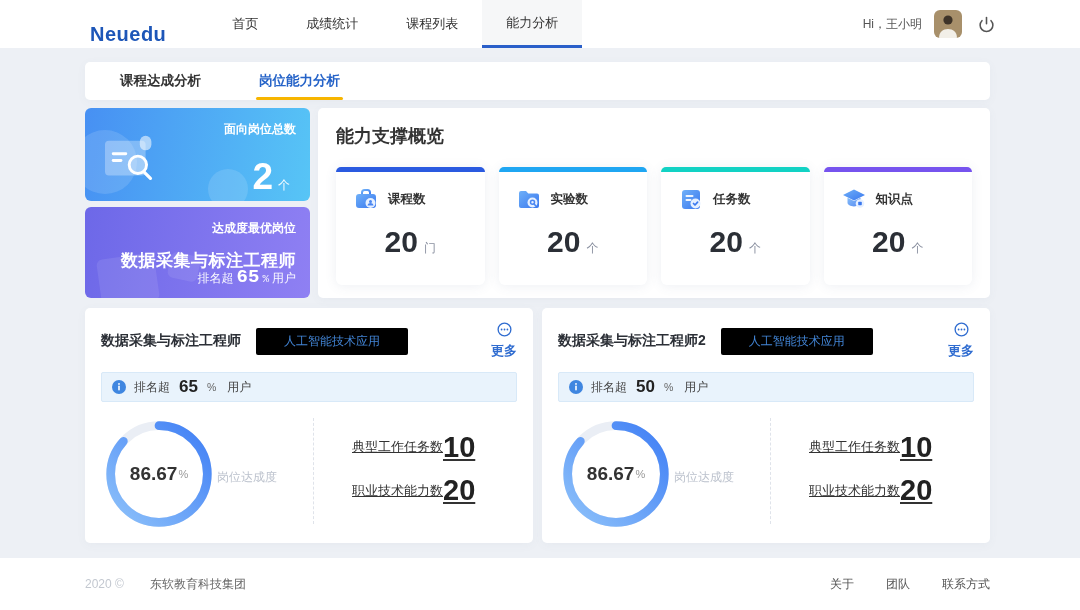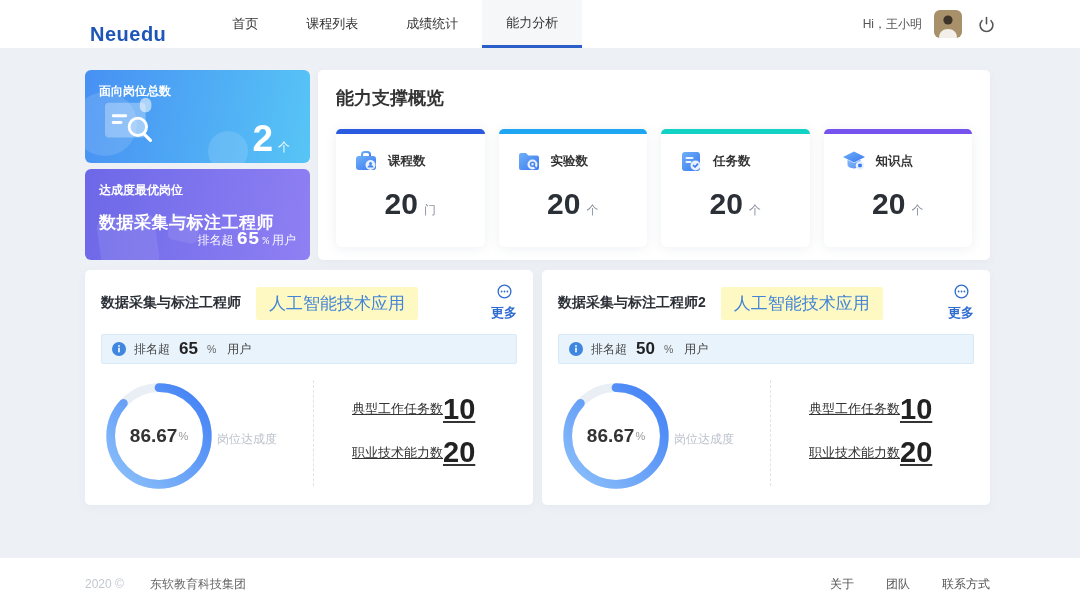--- a/index.html
+++ b/index.html
@@ -23,21 +23,21 @@
   .main { flex:1; padding:14px 90px 0 85px; }
   .card { background:#fff; border-radius:5px; box-shadow:0 2px 10px rgba(90,110,140,.05); }
   
   .tabbar { height:38px; display:flex; align-items:stretch; padding:0 6px; }
   .tab { font-size:13.5px; color:#333; padding:0 15px; margin:0 14px; display:flex; align-items:center; position:relative; cursor:pointer; font-weight:bold; }
   .tab.inactive { font-weight:bold; color:#333; }
   .tab.active { color:#2563c8; }
   .tab-underline { position:absolute; left:12px; right:12px; bottom:0; height:3px; border-radius:2px; background:#f7b500; }
   
   .row1 { display:flex; gap:8px; margin-top:8px; height:190px; }
-  .left-col { width:225px; display:flex; flex-direction:column; gap:6px; flex-shrink:0; }
+  .left-col { width:225px; display:flex; flex-direction:column; gap:6px; flex-shrink:0;text-align:right; }
   .grad-card { border-radius:6px; position:relative; overflow:hidden; color:#fff; padding:13px 14px; }
   .grad-blue { flex:1.03; background:linear-gradient(100deg,#4790f3,#57c5f6); }
   .grad-purple { flex:1; background:linear-gradient(100deg,#6d68e8,#8f80f3);font-family:Liberation Mono, monospace; }
   .grad-title { font-size:12px; font-weight:bold; }
   .big-num-wrap { position:absolute; right:20px; top:48px; display:flex; align-items:baseline; gap:5px; }
   .big-num { font-size:37px; font-weight:600; }
   .big-unit { font-size:12px; opacity:.95; }
   .deco-circle { position:absolute; border-radius:50%; background:rgba(255,255,255,.13); }
   .doc-icon-wrap { position:absolute; left:14px; bottom:8px; }
   .pos-name { font-size:17px; font-weight:bold; margin-top:12px; letter-spacing:.5px; }
@@ -55,21 +55,21 @@
   .stat-head { display:flex; align-items:center; gap:9px; padding:19px 0 0 17px; }
   .stat-label { font-size:12.5px; color:#333; font-weight:bold; }
   .stat-value-row { text-align:center; margin-top:13px; }
   .stat-value { font-size:30px; font-weight:600; color:#2b2f36; }
   .stat-unit { font-size:12px; color:#8a90a0; margin-left:6px; }
   
   .row2 { display:flex; gap:9px; margin-top:10px; }
   .pos-card { flex:1; padding:14px 16px; height:235px; }
   .pos-head { display:flex; align-items:center; }
   .pos-title { font-size:14px; font-weight:bold; color:#2b2f36; }
-  .pos-tag { margin-left:15px; background:#fef9c3; color:#4285d6; font-size:17px; padding:5px 13px; border-radius:2px; }
+  .pos-tag { margin-left:15px; background:#000000; color:#4285d6; font-size:12px; padding:5px 28px; border-radius:2px; }
   .more-link { margin-left:auto; display:flex; align-items:center; gap:5px; color:#2f6cd0; font-size:13px; font-weight:bold; cursor:pointer;flex-direction:column; }
   .rank-banner { margin-top:12px; height:30px; background:#e9f3fc; border:1px solid #d8e9f8; border-radius:2px; display:flex; align-items:center; padding:0 10px; gap:8px; }
   .rb-pre { font-size:12px; color:#444; }
   .rb-val { font-size:17px; font-weight:600; color:#222; margin:0 1px; }
   .rb-pct { font-size:10.5px; color:#666; }
   .rb-suf { font-size:12px; color:#444; margin-left:3px; }
   .pos-content { display:flex; margin-top:14px; }
   .donut-wrap { width:212px; display:flex; flex-direction:row; align-items:center; flex-shrink:0; }
   .donut-box { position:relative; width:116px; height:116px; }
   .donut-center { position:absolute; inset:0; display:flex; align-items:center; justify-content:center; }
@@ -91,24 +91,24 @@
 </head>
 <body>
 
 <header class="navbar">
   <div class="logo">Neuedu</div>
   <nav class="nav-items">
     <div class="nav-item">
         <span>首页</span>
       </div>
     <div class="nav-item">
+        <span>成绩统计</span>
+      </div>
+    <div class="nav-item">
         <span>课程列表</span>
-      </div>
-    <div class="nav-item">
-        <span>成绩统计</span>
       </div>
     <div class="nav-item active">
         <span>能力分析</span>
       </div>
   </nav>
   <div class="nav-right">
     <span class="greeting">Hi，王小明</span>
     <div class="avatar">
       <svg width="28" height="28" viewBox="0 0 28 28">
         <rect width="28" height="28" fill="#a8906b"></rect>
@@ -120,20 +120,29 @@
       <svg width="17" height="17" viewBox="0 0 24 24" fill="none" stroke="#555" stroke-width="2.2" stroke-linecap="round">
         <path d="M18.4 6.6a9 9 0 1 1-12.8 0"></path>
         <line x1="12" y1="2" x2="12" y2="11"></line>
       </svg>
     </div>
   </div>
 </header>
 
 <main class="main">
 
+  <div class="card tabbar">
+    <div class="tab inactive">
+      <span>课程达成分析</span>
+    </div>
+    <div class="tab active">
+      <span>岗位能力分析</span>
+      <div class="tab-underline" style="background: rgb(247, 181, 0);"></div>
+    </div>
+  </div>
 
   <div class="row1">
     <div class="left-col">
 
       <div class="grad-card grad-blue">
         <div class="deco-circle" style="width:64px;height:64px;left:-12px;top:22px;"></div>
         <div class="deco-circle" style="width:40px;height:40px;right:62px;bottom:-8px;"></div>
         <div class="grad-title">面向岗位总数</div>
         <div class="doc-icon-wrap">
           <svg width="70" height="58" viewBox="0 0 72 60">

